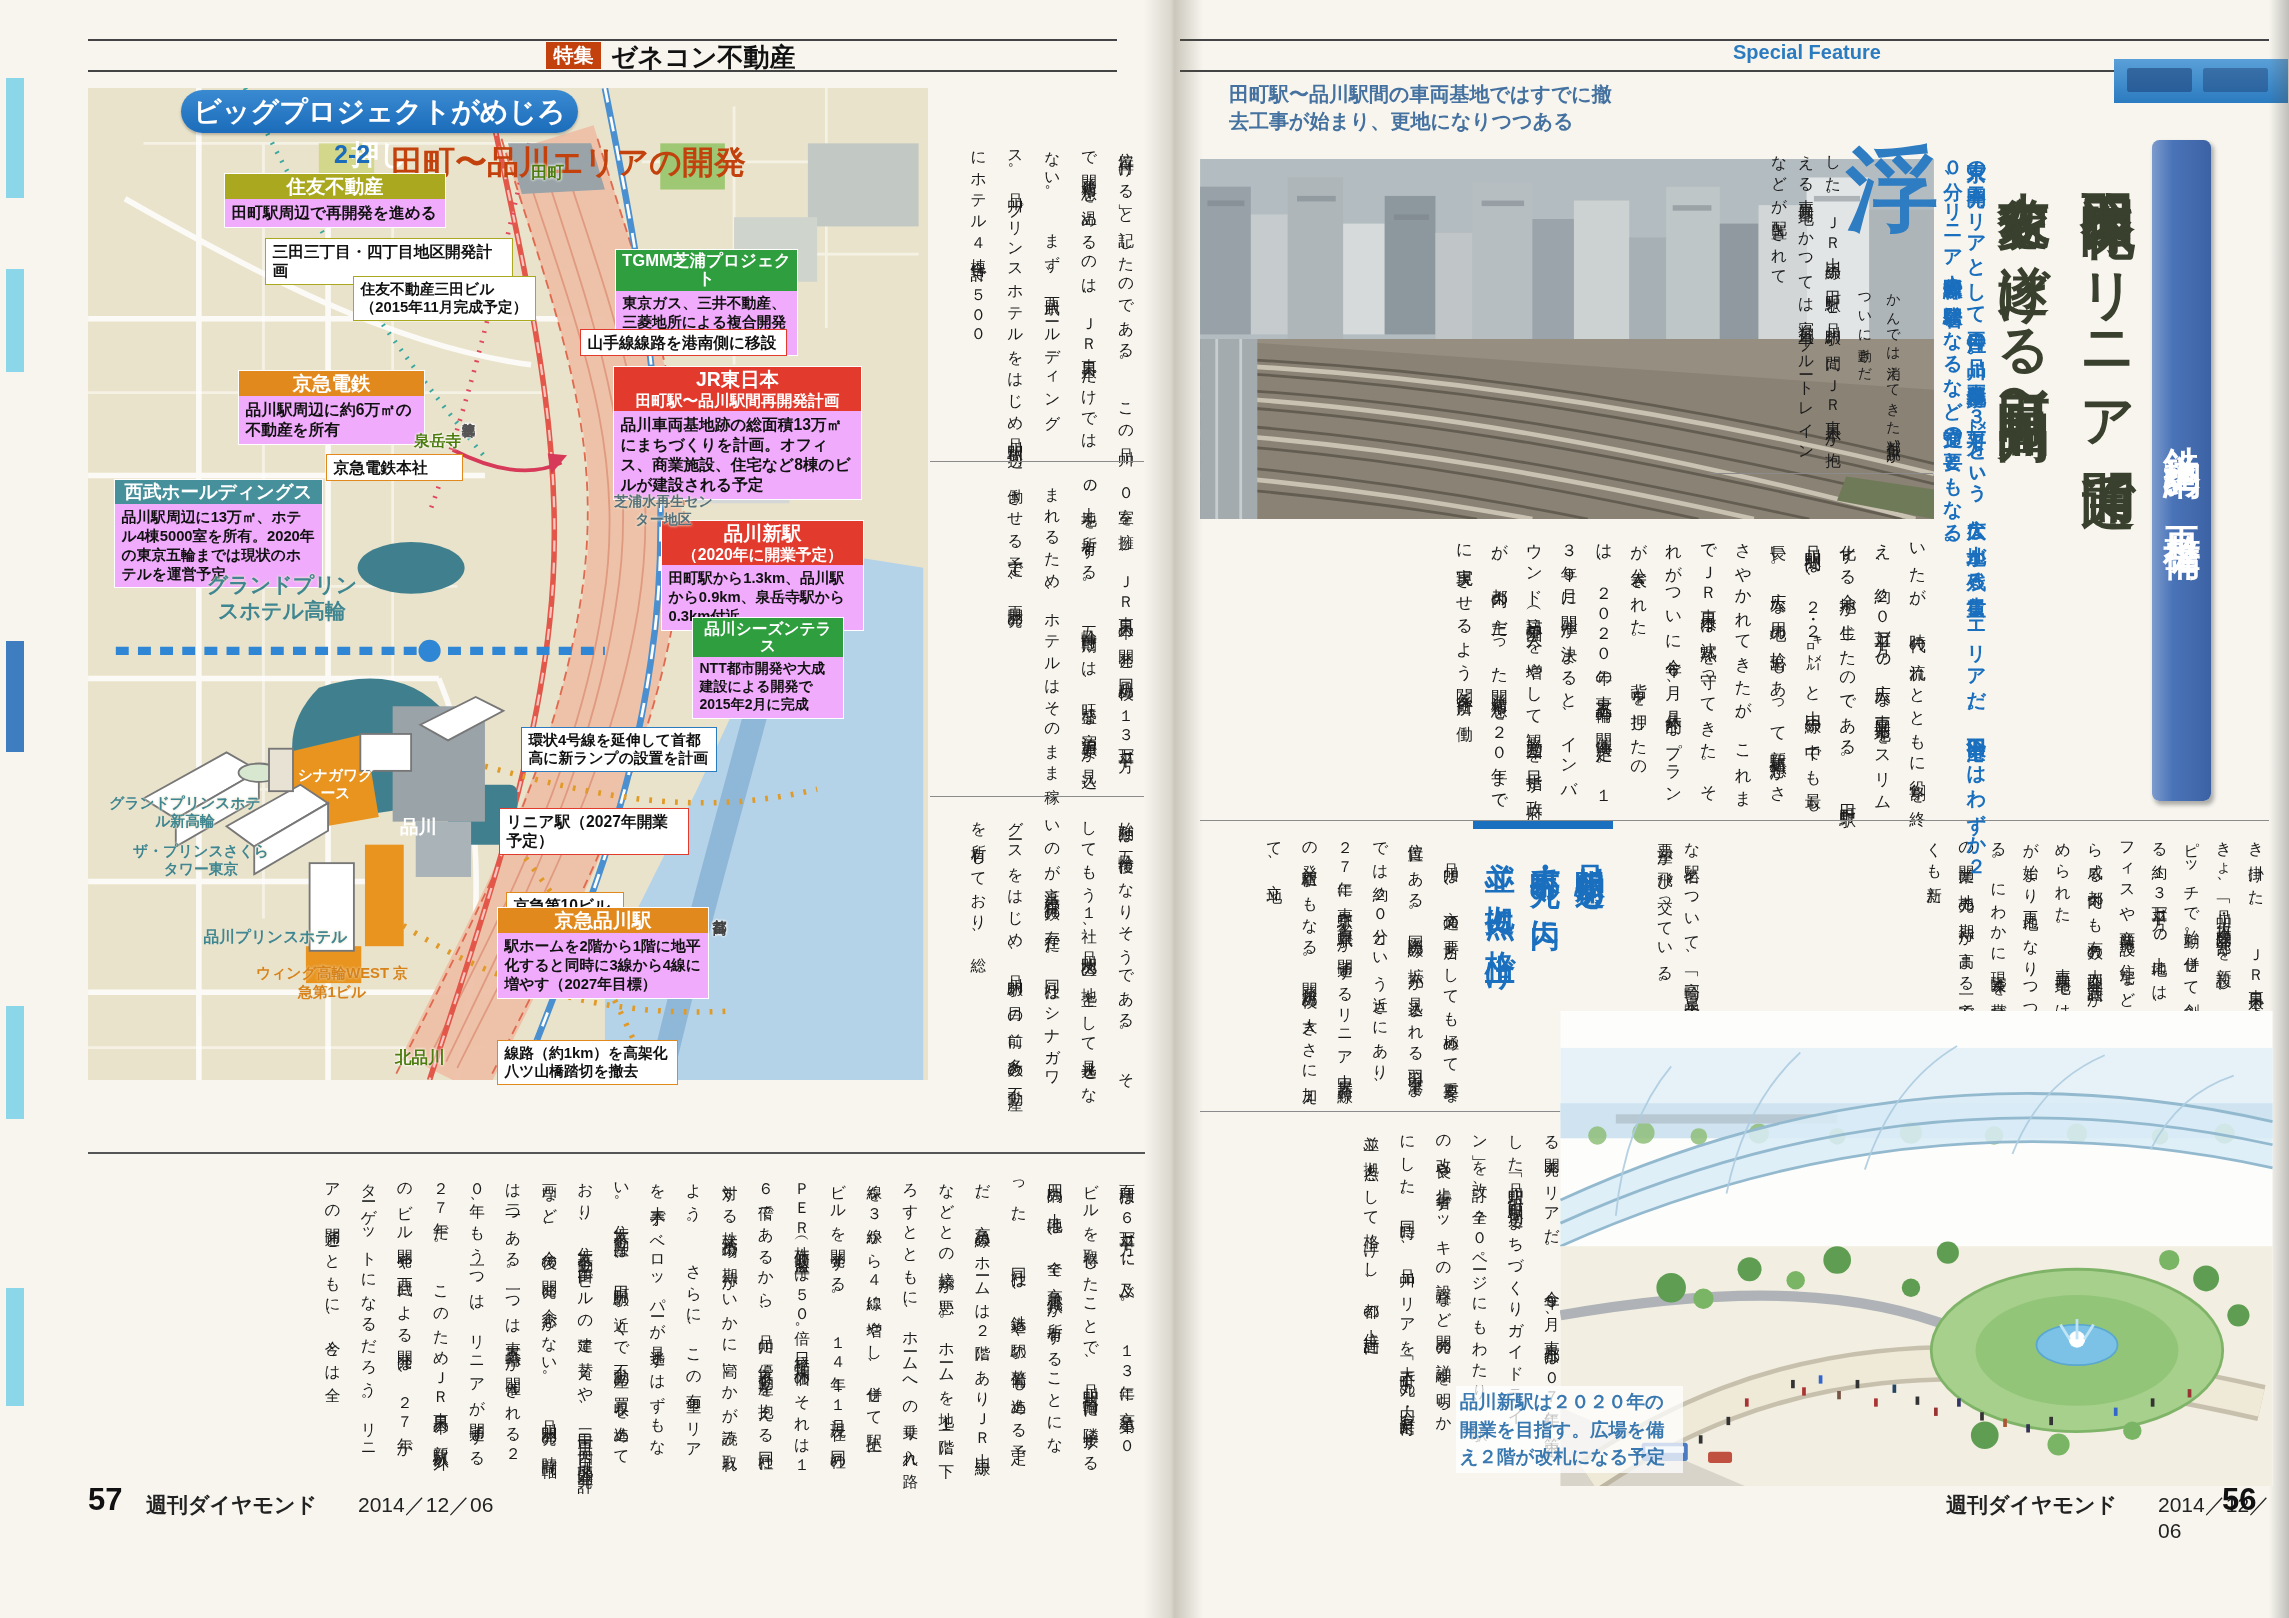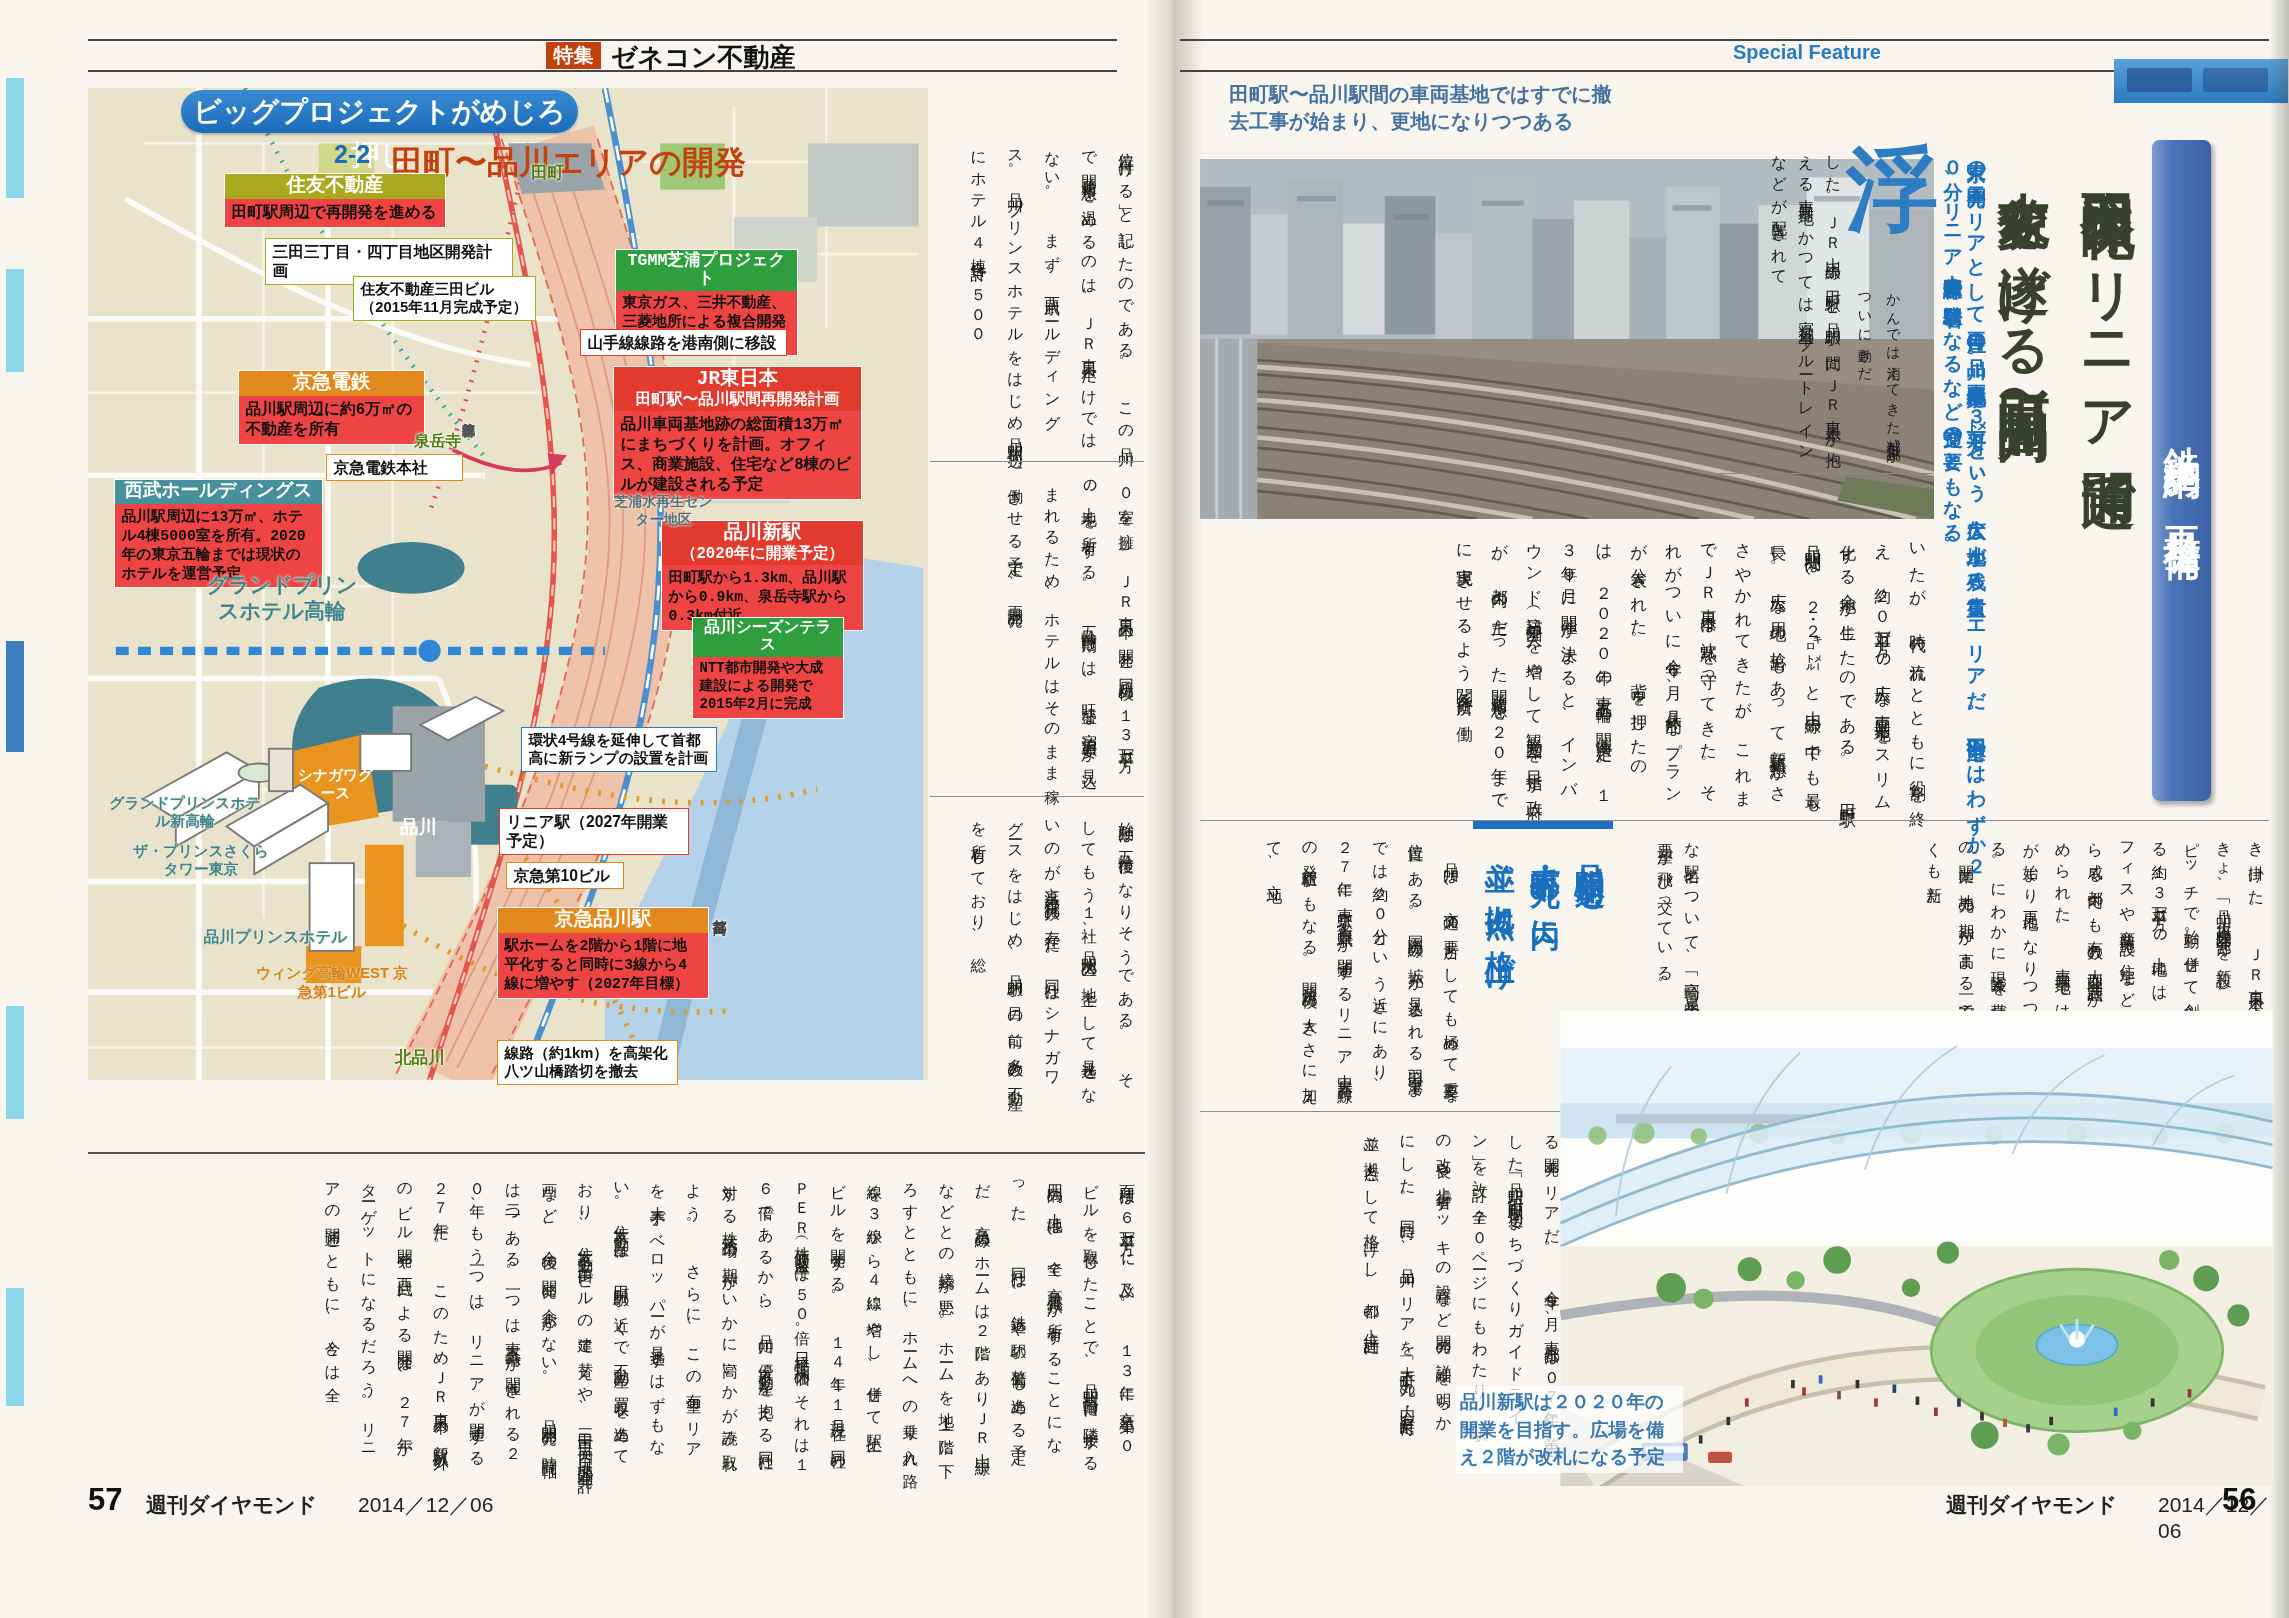--- a/index.html
+++ b/index.html
@@ -5,21 +5,21 @@
   html,body{margin:0;padding:0;background:#dcdad4;}
   #canvas{position:relative;width:2290px;height:1619px;background:#f7f5ee;overflow:hidden;
           font-family:"Liberation Sans",sans-serif;}
   .abs{position:absolute;}
   .v{writing-mode:vertical-rl;text-orientation:mixed;}
   .serif{font-family:"Liberation Serif",serif;}
   
   .bt{font-family:"Liberation Serif",serif;color:#1b1b1b;writing-mode:vertical-rl;}
   .hr{position:absolute;background:#8b8b8b;height:0.9px;}
   
-  .co{position:absolute;background:#ef4444;font-family:Liberation Mono, monospace;border:1.8px solid #fff;}
+  .co{position:absolute;background:#f0abfc;font-family:Liberation Sans, sans-serif;border:1.8px solid #fff;}
   .co .hd{display:block;color:#fff;font-weight:bold;text-align:center;padding:1.8px 3.7px;font-size:19.4px;line-height:1.12;}
   .co .hd2{display:block;color:#fff;font-weight:bold;text-align:center;padding:0 3.7px 1.8px;font-size:15.7px;line-height:1.1;}
   .co .bd{display:block;padding:3.7px 6.5px;font-size:15.7px;line-height:1.28;color:#111;font-weight:bold;}
   .plain{position:absolute;border:1.8px solid;background:#fff;font-family:"Liberation Sans",sans-serif;
          font-weight:bold;font-size:15.7px;line-height:1.25;padding:2.8px 6.5px;color:#111;}
   .c-olive{background:#a9a81f;border-color:#a9a81f}.b-olive{border-color:#a9a81f}
   .c-green{background:#2f9e3e;border-color:#2f9e3e}
   .c-red{background:#e23b2e;border-color:#e23b2e}.b-red{border-color:#e23b2e}
   .c-orange{background:#e2891d;border-color:#e2891d}.b-orange{border-color:#e2891d}
   .c-teal{background:#46909b;border-color:#46909b}.b-blue{border-color:#2b7bc0}
@@ -185,21 +185,21 @@
     <span class="hd c-red">品川新駅</span>
     <span class="hd2 c-red">（2020年に開業予定）</span>
     <span class="bd" style="font-size:14.8px;">田町駅から1.3km、品川駅から0.9km、泉岳寺駅から0.3km付近</span>
   </div>
   <div class="co" style="left:692px;top:617px;width:150px;">
     <span class="hd c-green" style="font-size:15.7px;">品川シーズンテラス</span>
     <span class="bd" style="font-size:14px;">NTT都市開発や大成建設による開発で2015年2月に完成</span>
   </div>
   <div class="plain b-blue" style="left:521px;top:727px;width:181px;font-size:14.8px;">環状4号線を延伸して首都高に新ランプの設置を計画</div>
   <div class="plain b-red" style="left:499px;top:808px;width:175px;">リニア駅（2027年開業予定）</div>
-  <div class="plain b-orange" style="left:506px;top:862px;width:103px;">京急第10ビル</div>
+  <div class="plain b-orange" style="left:506px;top:892px;width:103px;">京急第10ビル</div>
   <div class="co" style="left:497px;top:907px;width:210px;">
     <span class="hd c-orange">京急品川駅</span>
     <span class="bd" style="font-size:14.8px;">駅ホームを2階から1階に地平化すると同時に3線から4線に増やす（2027年目標）</span>
   </div>
   <div class="plain b-orange" style="left:497px;top:1010px;width:166px;font-size:14.8px;margin-top:30px;">線路（約1km）を高架化　八ツ山橋踏切を撤去</div>
 
   <div class="stlabel" style="left:531px;top:162px;font-size:16.6px;">田町</div>
   <div class="stlabel" style="left:400px;top:814px;font-size:18.5px;color:#fff;text-shadow:none;">品川</div>
   <div class="stlabel" style="left:395px;top:1047px;font-size:16.6px;">北品川</div>
   <div class="stlabel v" style="left:459px;top:413px;font-size:13px;color:#555;">都営浅草線</div>

